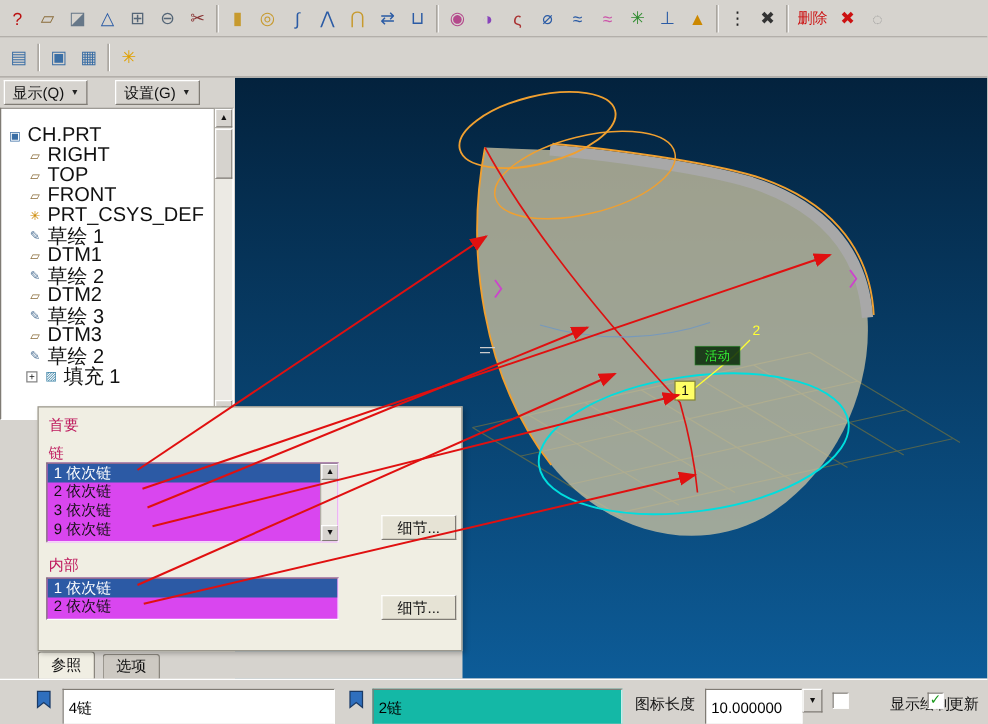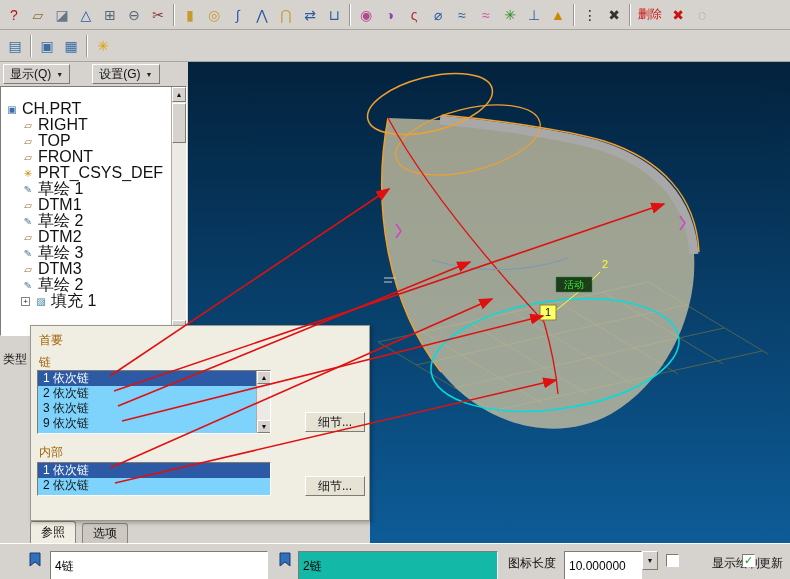--- a/index.html
+++ b/index.html
@@ -39,22 +39,22 @@
 
 #type-strip{position:absolute;left:0;top:336px;width:30px;height:185px;background:#d6d3ce;
   padding-top:16px;text-align:center;z-index:2;font-size:12px;line-height:14px}
 
 
 #viewport{position:absolute;left:188px;top:62px;width:602px;height:481px;z-index:1}
 
 
 #ref-panel{position:absolute;left:30px;top:325px;width:340px;height:196px;background:#f0eee3;
   border:1px solid #9a978c;box-shadow:2px 2px 4px rgba(0,0,0,.25);z-index:30}
-.panel-label{position:absolute;font-size:12px;color:#a16207}
-.listbox{position:absolute;background:#7dd3fc;border:1px solid;border-color:#7f7b74 #fff #fff #7f7b74;overflow:hidden}
+.panel-label{position:absolute;font-size:12px;color:#be185d}
+.listbox{position:absolute;background:#d946ef;border:1px solid;border-color:#7f7b74 #fff #fff #7f7b74;overflow:hidden}
 .lrow{height:15px;line-height:15px;padding-left:5px;white-space:nowrap;font-size:12px}
 .lrow.sel{background:#2c5aa5;color:#fff}
 .list-scroll{position:absolute;right:0;top:0;bottom:0;width:14px;background:#eceae4;border-left:1px solid #b0aca4}
 .det-btn{position:absolute;width:60px;height:20px;background:#e6e3d5;font-size:12px;
   text-align:center;line-height:18px;cursor:default}
 
 
 #bottom-tabs{position:absolute;left:0;top:521px;width:370px;height:22px;background:#d6d3ce;z-index:25}
 .tab{position:absolute;height:20px;top:2px;padding:0 10px;line-height:19px;background:#cdc9c2;
   border:1px solid #8a867e;border-bottom:none;border-radius:3px 3px 0 0;font-size:12px}
@@ -194,23 +194,20 @@
           <span class="tlabel">填充 1</span>
         </div>
       </div>
     <div class="vscroll">
       <div class="sbtn raised">▲</div>
       <div class="sthumb raised"></div>
       <div class="sbtn raised bottom">▼</div>
     </div>
   </div>
 
-  <div id="type-strip">
-    <span>类型</span>
-  </div>
 
   <div id="viewport">
     <svg width="602" height="481" viewBox="0 0 602 481">
       <defs>
         <linearGradient id="vpbg" x1="0" y1="0" x2="0" y2="1">
           <stop offset="0" stop-color="#03223d"></stop>
           <stop offset="1" stop-color="#0d5c98"></stop>
         </linearGradient>
       </defs>
       <rect width="602" height="481" fill="url(#vpbg)"></rect>

